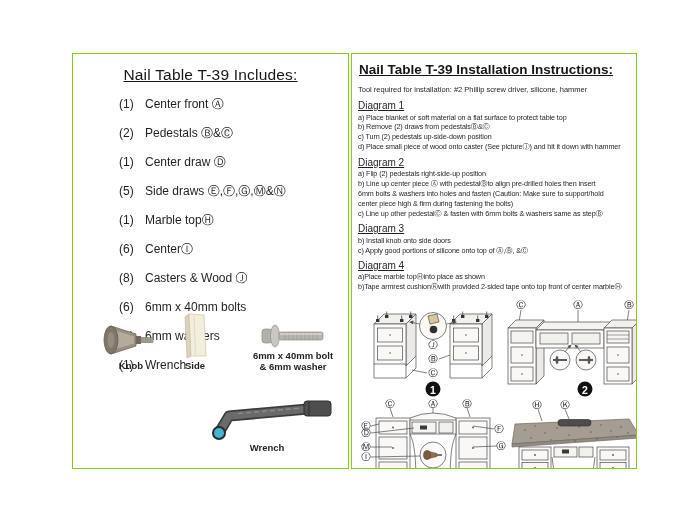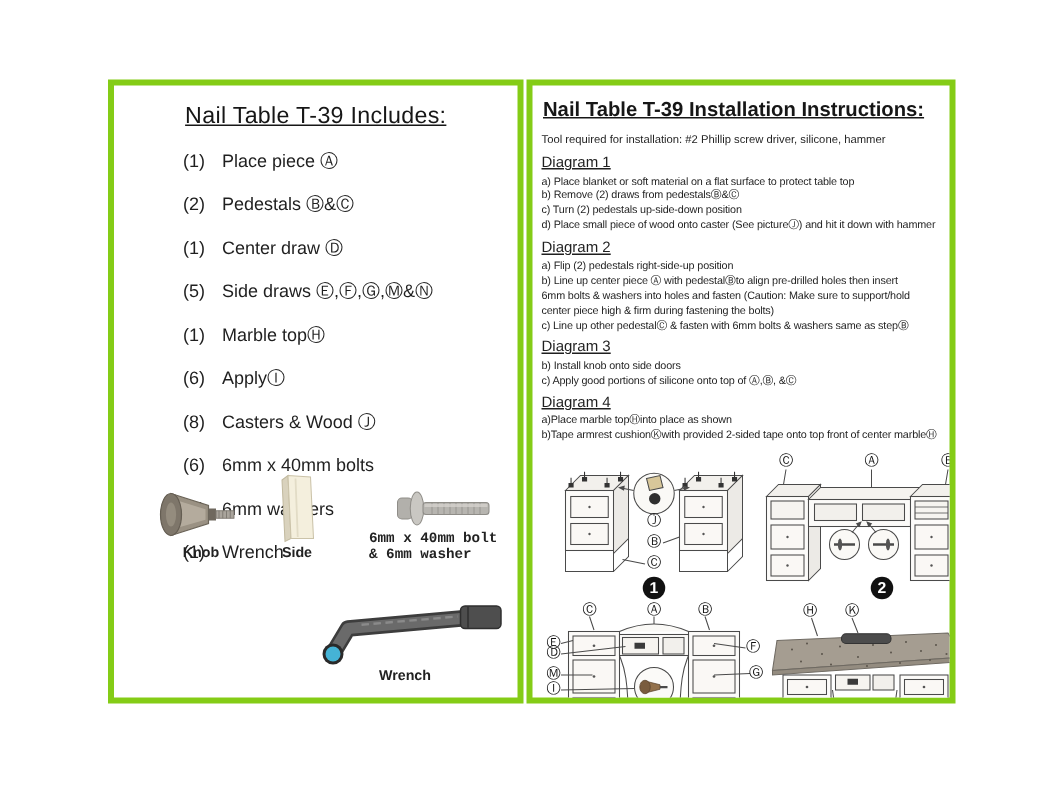--- a/index.html
+++ b/index.html
@@ -1,31 +1,31 @@
 <!DOCTYPE html>
 <html><head>
 <meta charset="utf-8">
 <style>
   html,body{margin:0;padding:0;background:#ffffff;}
   .page{position:relative;width:700px;height:525px;background:#ffffff;
         font-family:"Liberation Sans",sans-serif;color:#1f1f1f;overflow:hidden;}
   .panel{position:absolute;top:53px;height:416px;background:#fff;
-         border:4px solid #84cc16;box-sizing:border-box;overflow:hidden;}
+         border:1px solid #84cc16;box-sizing:border-box;overflow:hidden;}
   .panel-left{left:72px;width:277px;}
   .panel-right{left:351px;width:286px;}
 
   
   .inc-title{text-align:center;font-size:15.5px;font-weight:400;margin-top:12px;
              text-decoration:underline;letter-spacing:.2px;color:#161616;}
   .inc-list{margin:14px 0 0 46px;padding:0;list-style:none;font-size:12px;}
   .inc-list li{display:flex;line-height:12px;margin-bottom:17px;}
   .inc-qty{width:26px;flex:none;}
   .part{position:absolute;text-align:center;}
   .part-label{font-weight:bold;font-size:9.5px;line-height:11px;color:#222;}
-  .part-label.left{text-align:left;font-family:Liberation Mono, monospace;}
+  .part-label.left{text-align:center;}
   .part svg{display:block;margin:0 auto;}
 
   
   .ins-inner{padding:4px 6px 0 6px;}
   .ins-title{font-size:13.5px;font-weight:700;text-decoration:underline;
              margin:4px 0 8px 1px;color:#161616;}
   .tool-line{font-size:7.5px;margin-bottom:6px;white-space:nowrap;}
   .dhead{font-size:10px;font-weight:normal;text-decoration:underline;margin:4.5px 0 1.5px 0;}
   .step{font-size:7.2px;line-height:9.9px;letter-spacing:-.1px;white-space:nowrap;}
 
@@ -46,41 +46,41 @@
 <body>
 
 <div class="page">
 
   <section class="panel panel-left">
     <h1 class="inc-title">Nail Table T-39  Includes:</h1>
 
     <ul class="inc-list">
       <li>
           <span class="inc-qty">(1)</span>
-          <span>Place piece Ⓐ</span>
+          <span>Center front Ⓐ</span>
         </li>
       <li>
           <span class="inc-qty">(2)</span>
           <span>Pedestals Ⓑ&amp;Ⓒ</span>
         </li>
       <li>
           <span class="inc-qty">(1)</span>
           <span>Center draw Ⓓ</span>
         </li>
       <li>
           <span class="inc-qty">(5)</span>
           <span>Side draws Ⓔ,Ⓕ,Ⓖ,Ⓜ&amp;Ⓝ</span>
         </li>
       <li>
           <span class="inc-qty">(1)</span>
           <span>Marble topⒽ</span>
         </li>
       <li>
           <span class="inc-qty">(6)</span>
-          <span>ApplyⒾ</span>
+          <span>CenterⒾ</span>
         </li>
       <li>
           <span class="inc-qty">(8)</span>
           <span>Casters &amp; Wood Ⓙ</span>
         </li>
       <li>
           <span class="inc-qty">(6)</span>
           <span>6mm x 40mm bolts</span>
         </li>
       <li>

